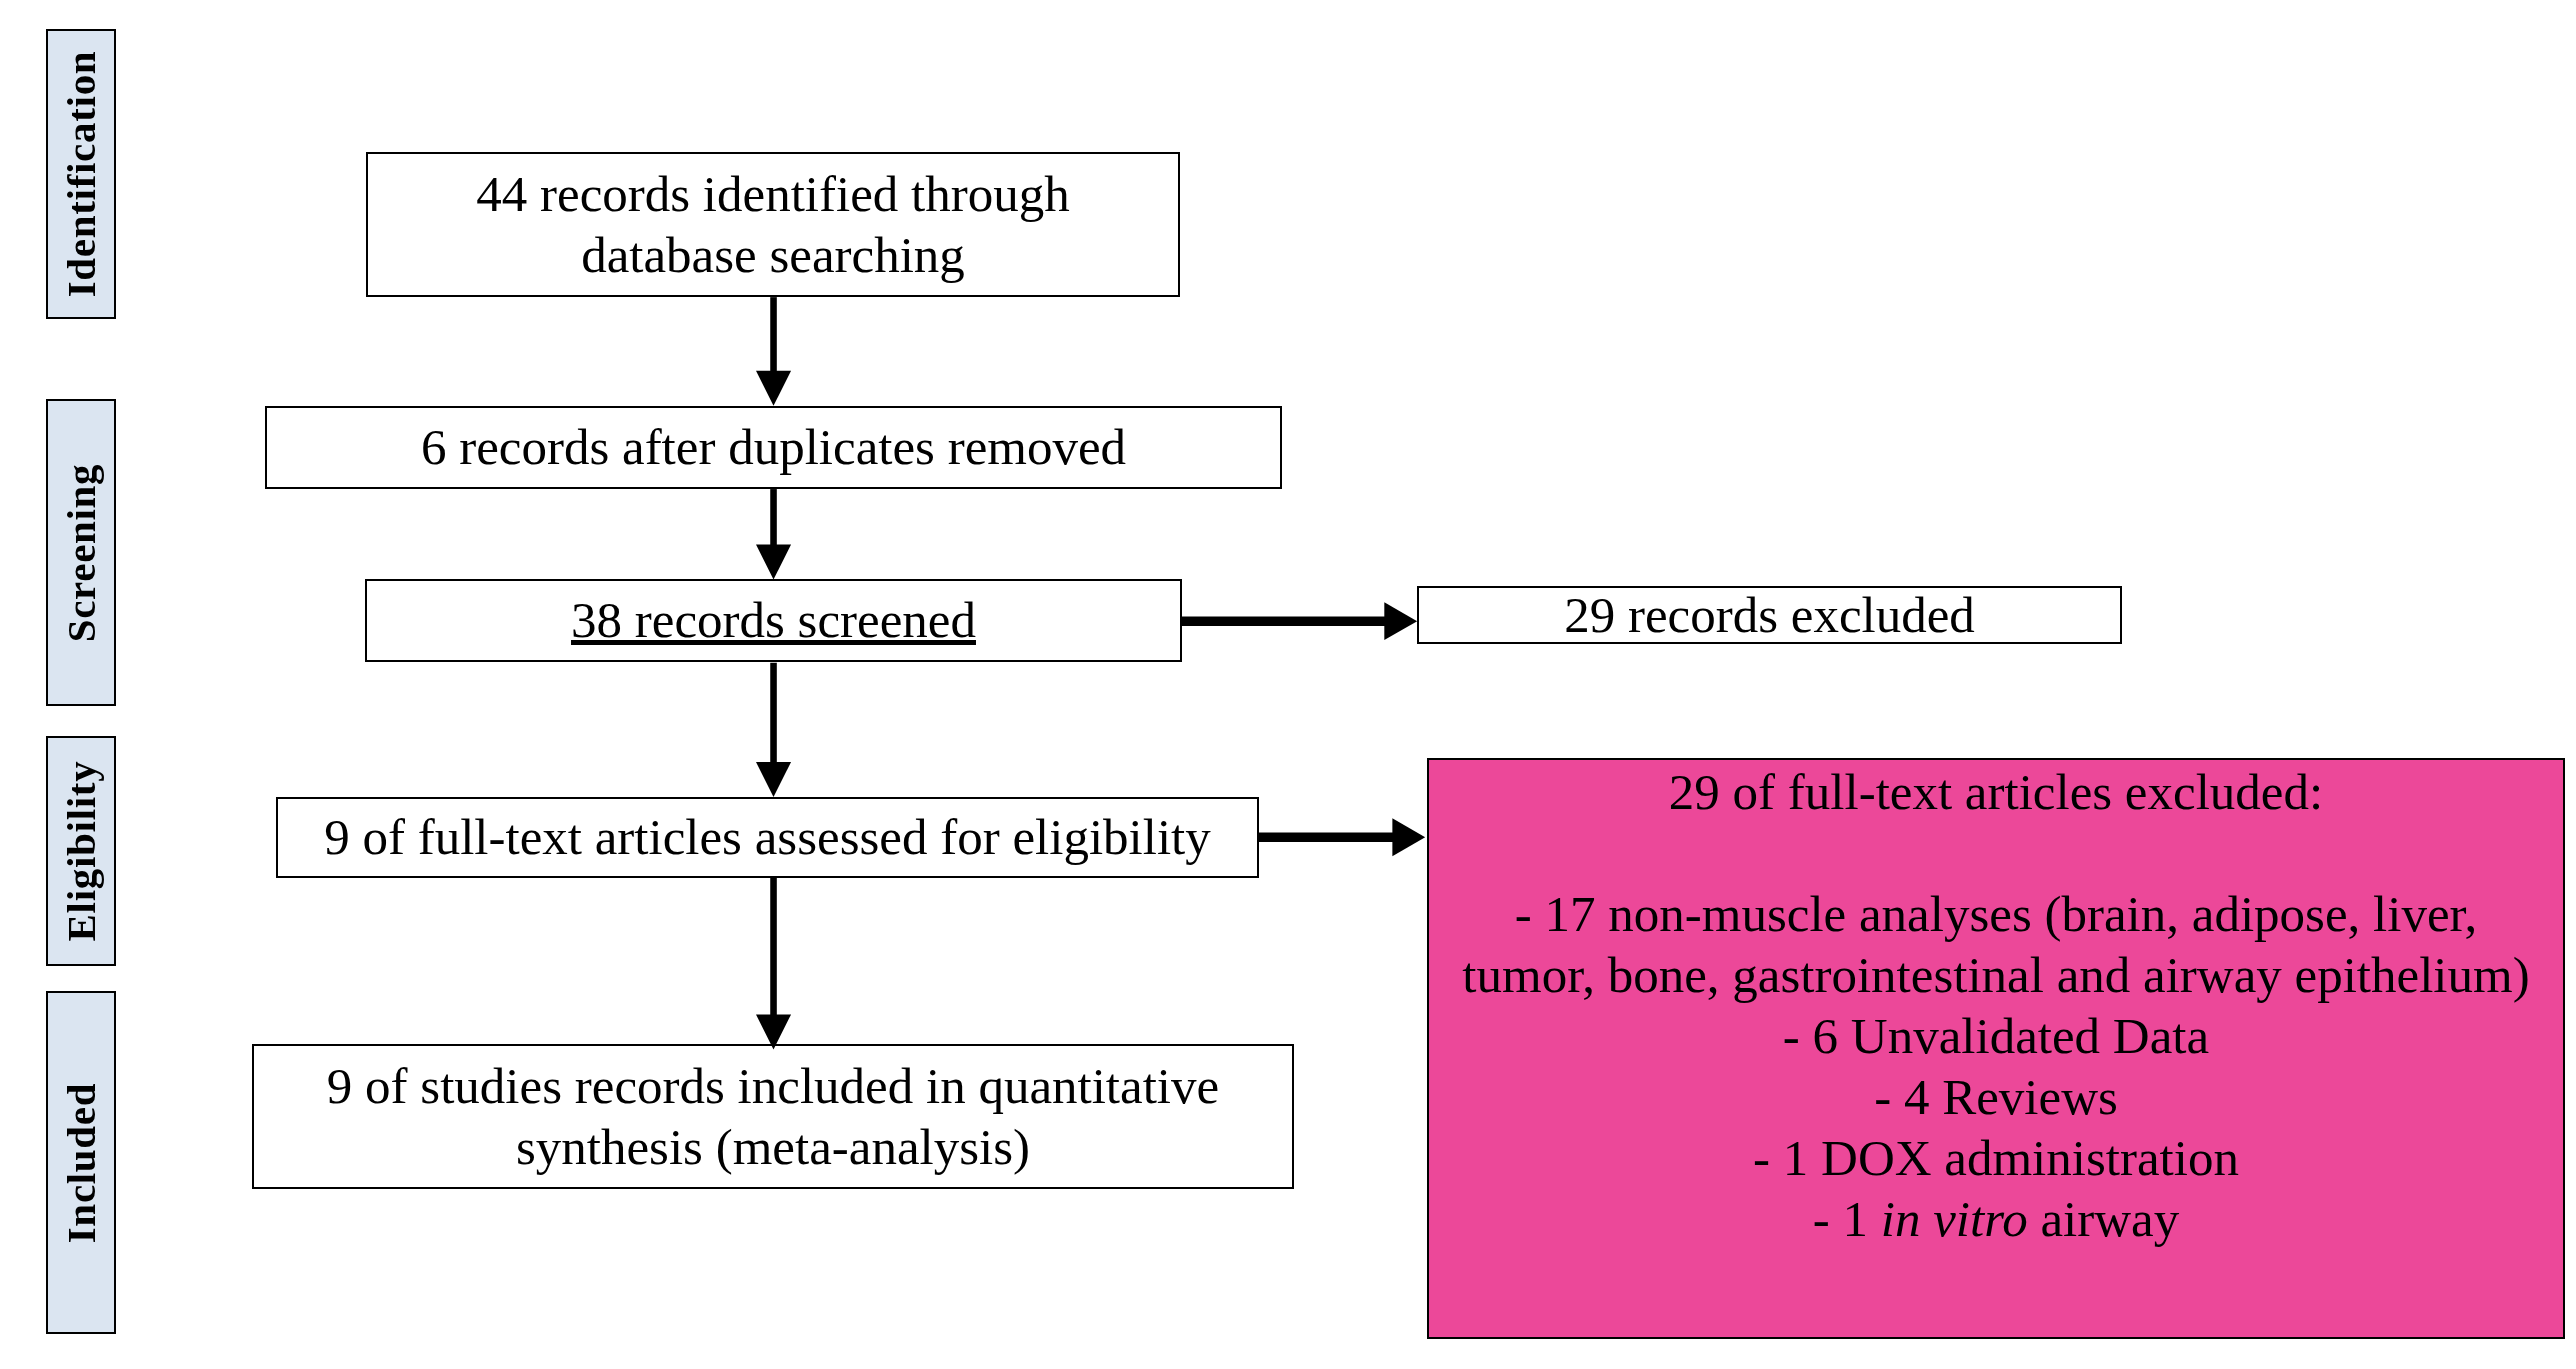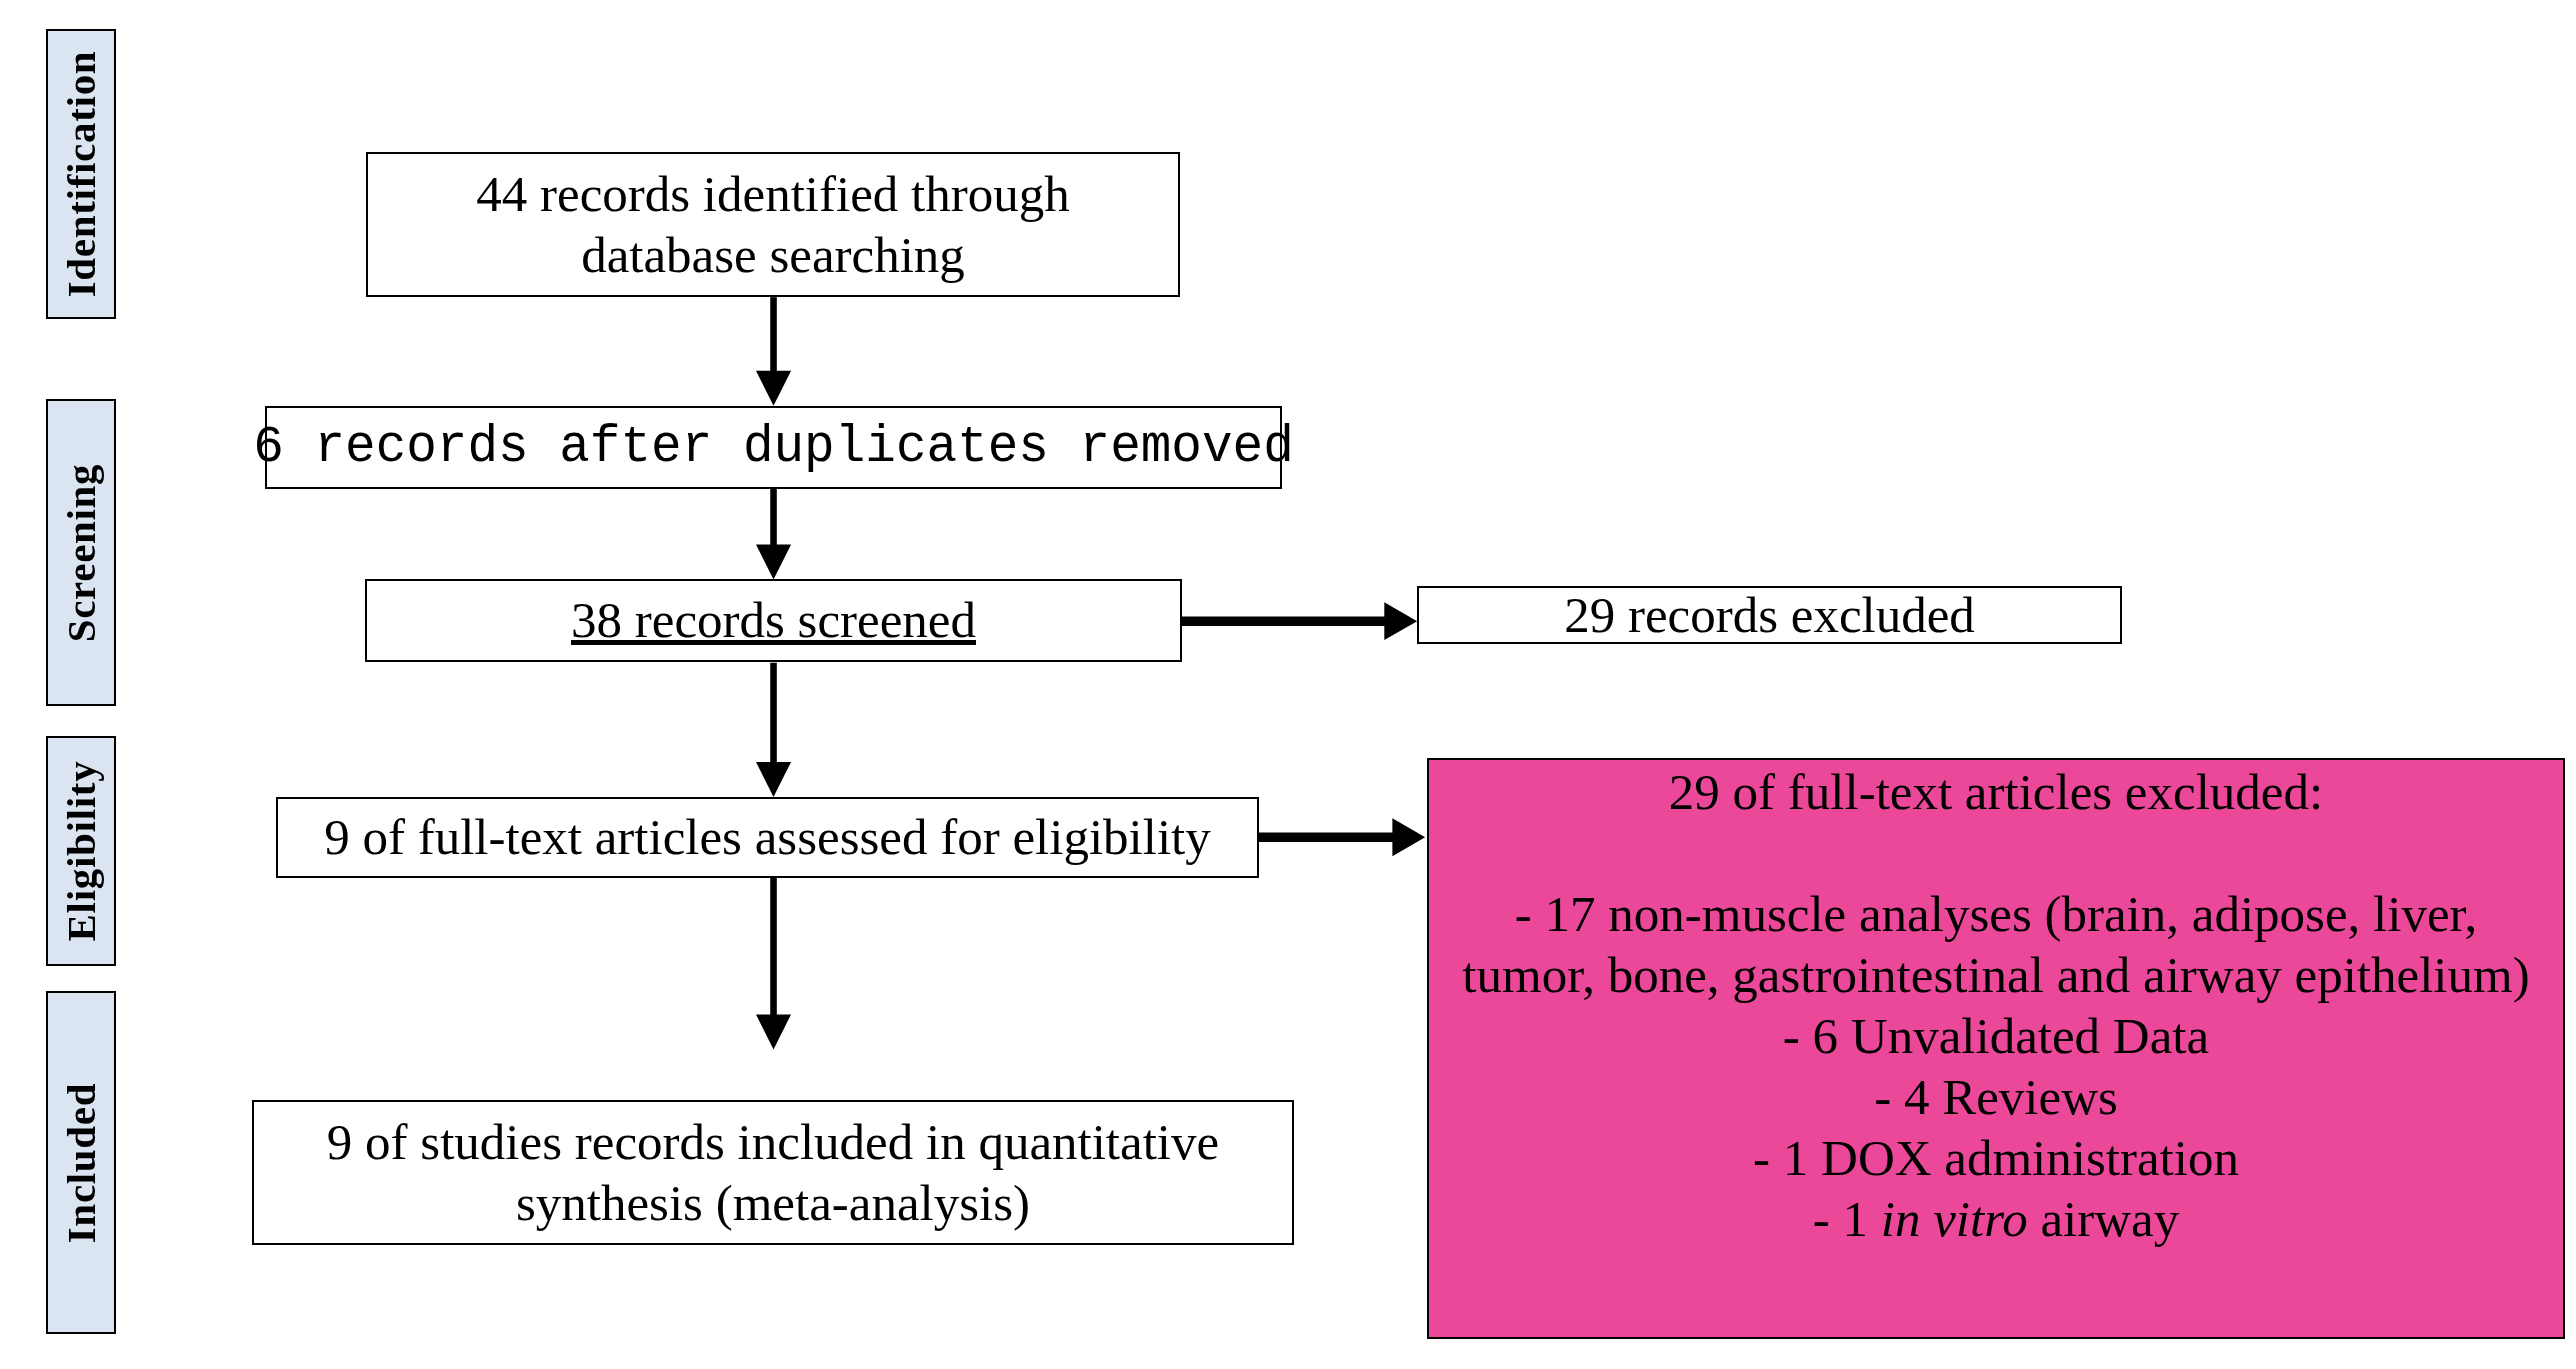--- a/index.html
+++ b/index.html
@@ -82,37 +82,37 @@
     <span>Eligibility</span>
   </div>
   <div class="stage" style="top:991px;height:343px;">
     <span>Included</span>
   </div>
 
   <div class="fbox" style="left:366px;top:152px;width:814px;height:145px;">
     <span class="inner" style="max-width:730px;">44 records identified through database searching</span>
   </div>
 
-  <div class="fbox" style="left:265px;top:406px;width:1017px;height:83px;font-family:Liberation Mono, monospace;">
+  <div class="fbox" style="left:265px;top:406px;width:1017px;height:83px;">
     <span class="inner nowrap">6 records after duplicates removed</span>
   </div>
 
   <div class="fbox" style="left:365px;top:579px;width:817px;height:83px;text-decoration:underline;">
     <span class="inner nowrap">38 records screened</span>
   </div>
 
   <div class="fbox" style="left:1417px;top:586px;width:705px;height:58px;">
     <span class="inner nowrap">29 records excluded</span>
   </div>
 
   <div class="fbox" style="left:276px;top:797px;width:983px;height:81px;">
     <span class="inner nowrap">9 of full-text articles assessed for eligibility</span>
   </div>
 
-  <div class="fbox" style="left:252px;top:1100px;width:1042px;height:145px;">
+  <div class="fbox" style="left:252px;top:1044px;width:1042px;height:145px;">
     <span class="inner" style="max-width:971px;">9 of studies records included in quantitative synthesis (meta-analysis)</span>
   </div>
 
   <div class="exclbox" style="left:1427px;top:758px;width:1138px;height:581px;">
     <div class="title">29 of full-text articles excluded:</div>
     <div class="line">- 17 non-muscle analyses (brain, adipose, liver,</div>
     <div class="line">tumor, bone, gastrointestinal and airway epithelium)</div>
     <div class="line">- 6 Unvalidated Data</div>
     <div class="line">- 4 Reviews</div>
     <div class="line">- 1 DOX administration</div>

